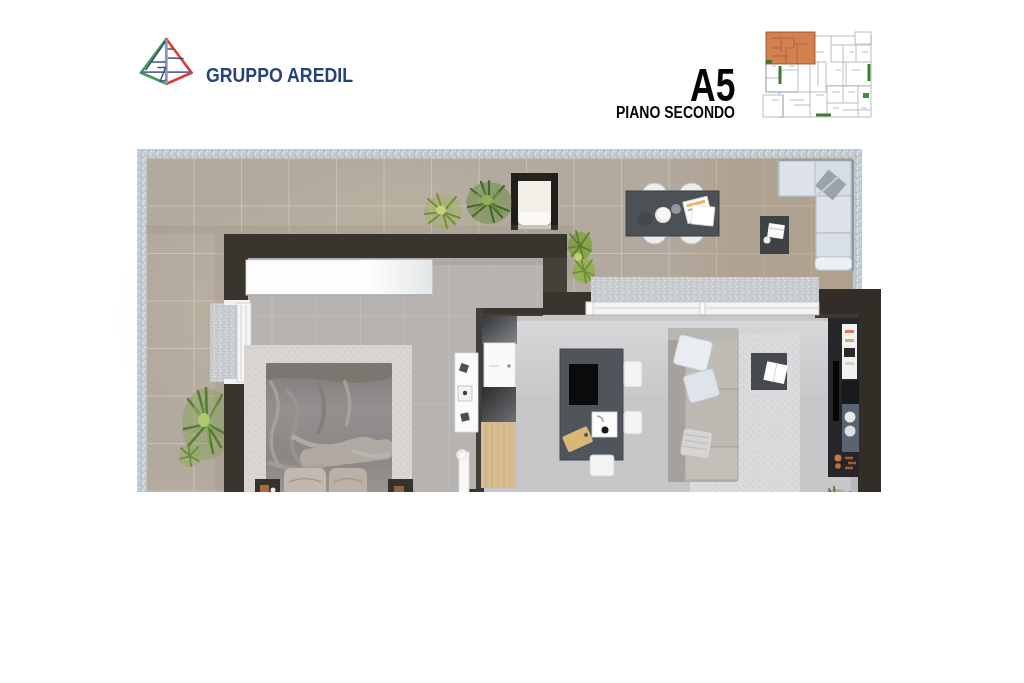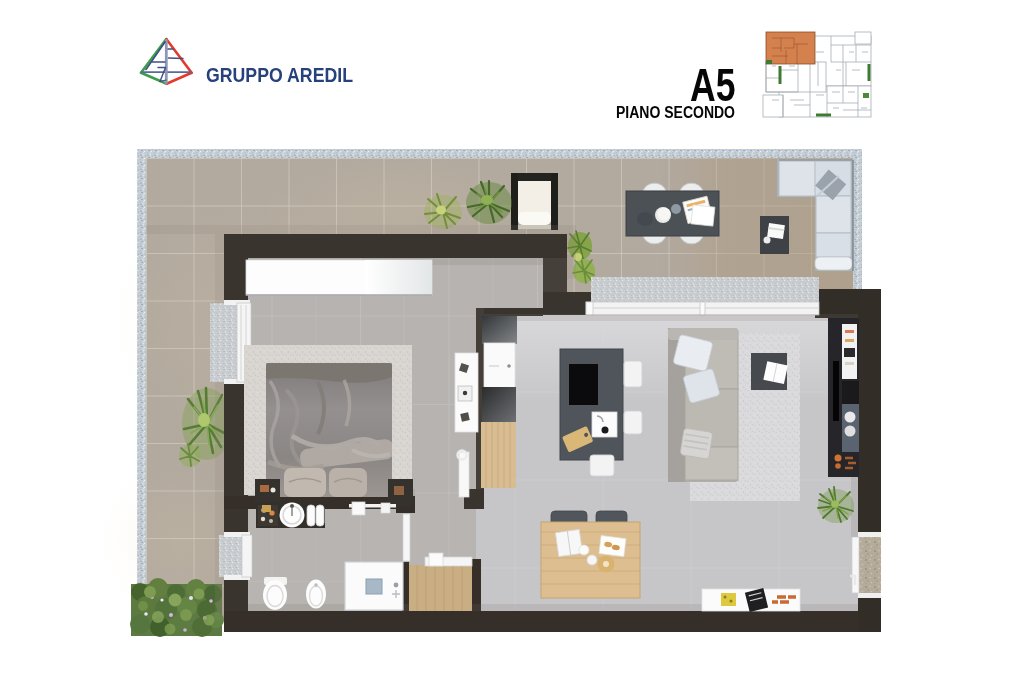--- a/index.html
+++ b/index.html
@@ -1,16 +1,16 @@
 <!DOCTYPE html>
 <html><head>
 <meta charset="utf-8">
 <style>
 html,body{margin:0;padding:0;background:#ffffff;}
-#page{position:relative;width:1024px;height:683px;background:#5eead4;overflow:hidden;font-family:"Liberation Sans",sans-serif;text-align:center;}
+#page{position:relative;width:1024px;height:492px;background:#5eead4;overflow:hidden;font-family:"Liberation Sans",sans-serif;text-align:center;}
 svg{display:block;}
 </style>
 </head>
 <body>
 <div id="page">
 <svg width="1024" height="683" viewBox="0 0 1024 683">
 <defs>
 <pattern id="tgrid" width="47.5" height="47.5" patternUnits="userSpaceOnUse" patternTransform="translate(3.5,15.5)">
  <path d="M0 0H47.5M0 0V47.5" stroke="#d0c9bf" stroke-width="1.5" fill="none"></path>
 </pattern>

